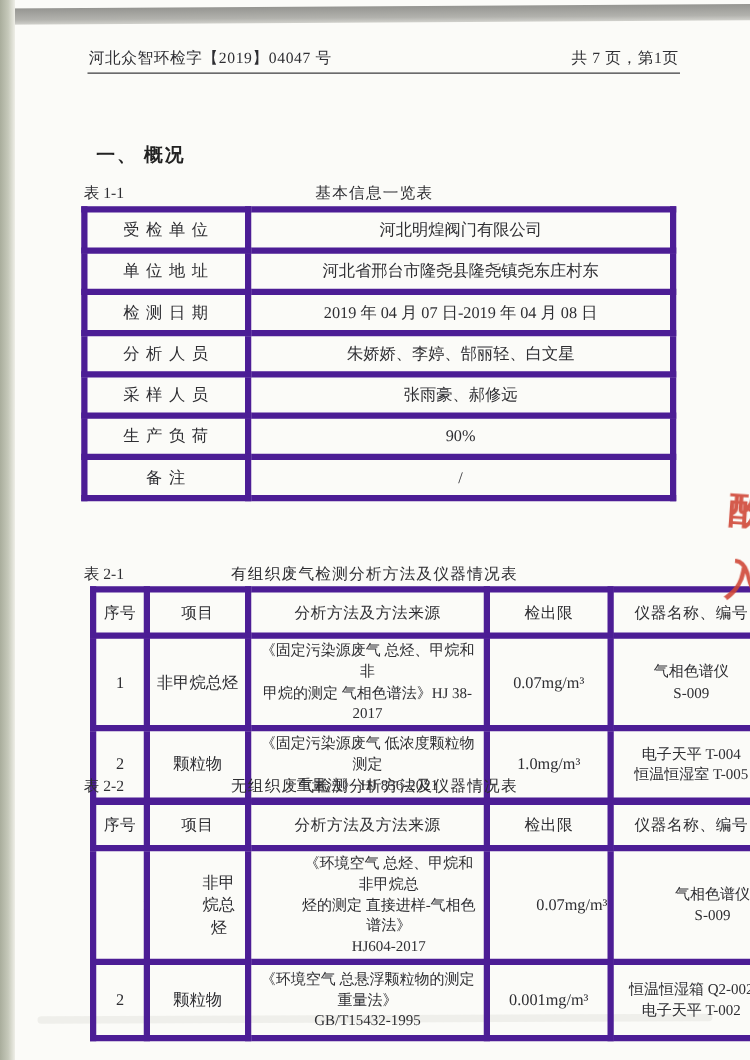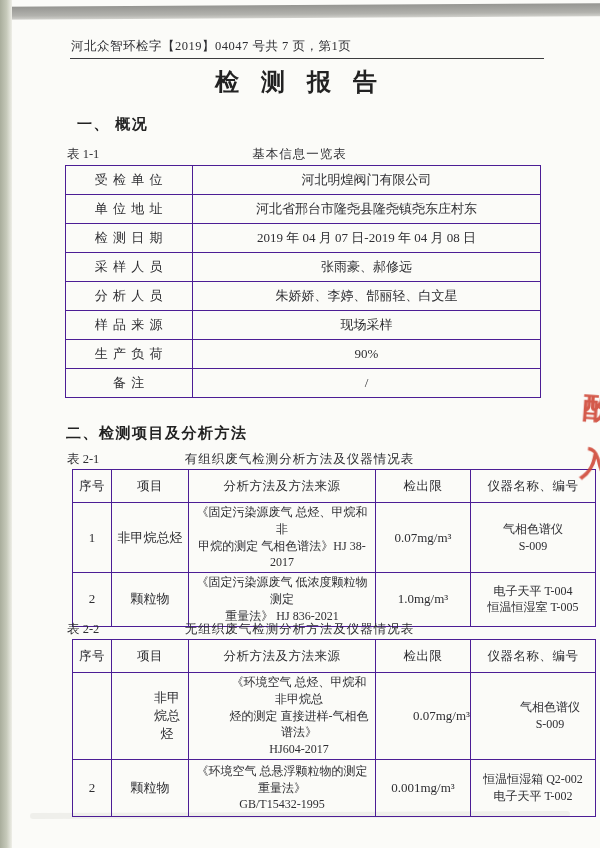--- a/index.html
+++ b/index.html
@@ -20,21 +20,21 @@
     position:absolute;top:0;left:0;width:12px;height:848px;
     background:linear-gradient(to right,#a9ad9c,#c6c9ba 55%,#eeeee7);
   }
   .scan-bottom-smudge{
     position:absolute;top:812px;left:30px;width:540px;height:6px;
     background:#9a9a94;opacity:.12;border-radius:3px;transform:rotate(-0.2deg);
   }
   
   .doc-header{
     position:absolute;top:38px;left:71px;right:57px;
-    display:flex;justify-content:flex-start;align-items:flex-end;
+    display:flex;justify-content:space-between;align-items:flex-end;
     font-size:12.5px;letter-spacing:.5px;
   }
   .header-rule{
     position:absolute;top:58px;left:70px;right:56px;
     border-bottom:1.6px solid #3c3c3e;
   }
   .report-title{
     position:absolute;top:66px;left:0;width:600px;text-align:center;
     font-size:24px;font-weight:bold;letter-spacing:8px;color:#222;
   }
@@ -46,21 +46,21 @@
   #sec2-heading{top:424px;left:66px;}
   
   .tbl-caption{position:absolute;left:56px;width:487px;height:18px;font-size:12.5px;}
   .tbl-caption .lbl{position:absolute;left:11px;top:0;}
   .tbl-caption .ttl{position:absolute;left:0;right:0;top:0;text-align:center;letter-spacing:1px;}
   #cap-1-1{top:146px;}
   #cap-2-1{top:451px;}
   #cap-2-2{top:621px;}
   
   table{border-collapse:collapse;table-layout:fixed;position:absolute;background:transparent;}
-  td,th{border:1px solid #4c1d95;font-weight:normal;font-size:13px;
+  td,th{border:5px solid #4c1d95;font-weight:normal;font-size:13px;
         text-align:center;vertical-align:middle;padding:1px 3px;
         overflow:hidden;}
   #table-1-1{left:65px;top:165px;width:476px;}
   #table-1-1 td{height:26px;}
   #table-1-1 .c-label{width:120px;letter-spacing:1px;}
   #table-2-1,#table-2-2{left:56px;top:469px;width:488px;font-size:12px;margin-left:16px;}
   #table-2-2{top:639px;}
   .c-no{width:32px;}
   .c-item{width:70px;}
   .c-method{width:180px;}
@@ -92,21 +92,20 @@
   <div class="scan-top-band"></div>
   <div class="scan-left-strip"></div>
   <div class="scan-bottom-smudge"></div>
 
   <div class="doc-header">
     <span>河北众智环检字【2019】04047 号</span>
     <span>共 7 页，第1页</span>
   </div>
   <div class="header-rule"></div>
 
-  <div class="report-title">检 测 报 告</div>
 
   <div class="sec-heading" id="sec1-heading">一、 概况</div>
 
   <div class="tbl-caption" id="cap-1-1">
     <span class="lbl">表 1-1</span>
     <span class="ttl">基本信息一览表</span>
   </div>
 
   <table id="table-1-1">
     <tbody>
@@ -116,43 +115,38 @@
       </tr>
       <tr>
         <td class="c-label">单 位 地 址</td>
         <td>河北省邢台市隆尧县隆尧镇尧东庄村东</td>
       </tr>
       <tr>
         <td class="c-label">检 测 日 期</td>
         <td>2019 年 04 月 07 日-2019 年 04 月 08 日</td>
       </tr>
       <tr>
+        <td class="c-label">分 析 人 员</td>
+        <td>朱娇娇、李婷、郜丽轻、白文星</td>
+      </tr>
+      <tr>
         <td class="c-label">采 样 人 员</td>
         <td>张雨豪、郝修远</td>
       </tr>
       <tr>
-        <td class="c-label">分 析 人 员</td>
-        <td>朱娇娇、李婷、郜丽轻、白文星</td>
-      </tr>
-      <tr>
-        <td class="c-label">样 品 来 源</td>
-        <td>现场采样</td>
-      </tr>
-      <tr>
         <td class="c-label">生 产 负 荷</td>
         <td>90%</td>
       </tr>
       <tr>
         <td class="c-label">备 注</td>
         <td>/</td>
       </tr>
     </tbody>
   </table>
 
-  <div class="sec-heading" id="sec2-heading">二、检测项目及分析方法</div>
 
   <div class="tbl-caption" id="cap-2-1">
     <span class="lbl">表 2-1</span>
     <span class="ttl">有组织废气检测分析方法及仪器情况表</span>
   </div>
 
   <table id="table-2-1">
     <tbody>
       <tr class="th-row">
         <th class="c-no">序号</th>

